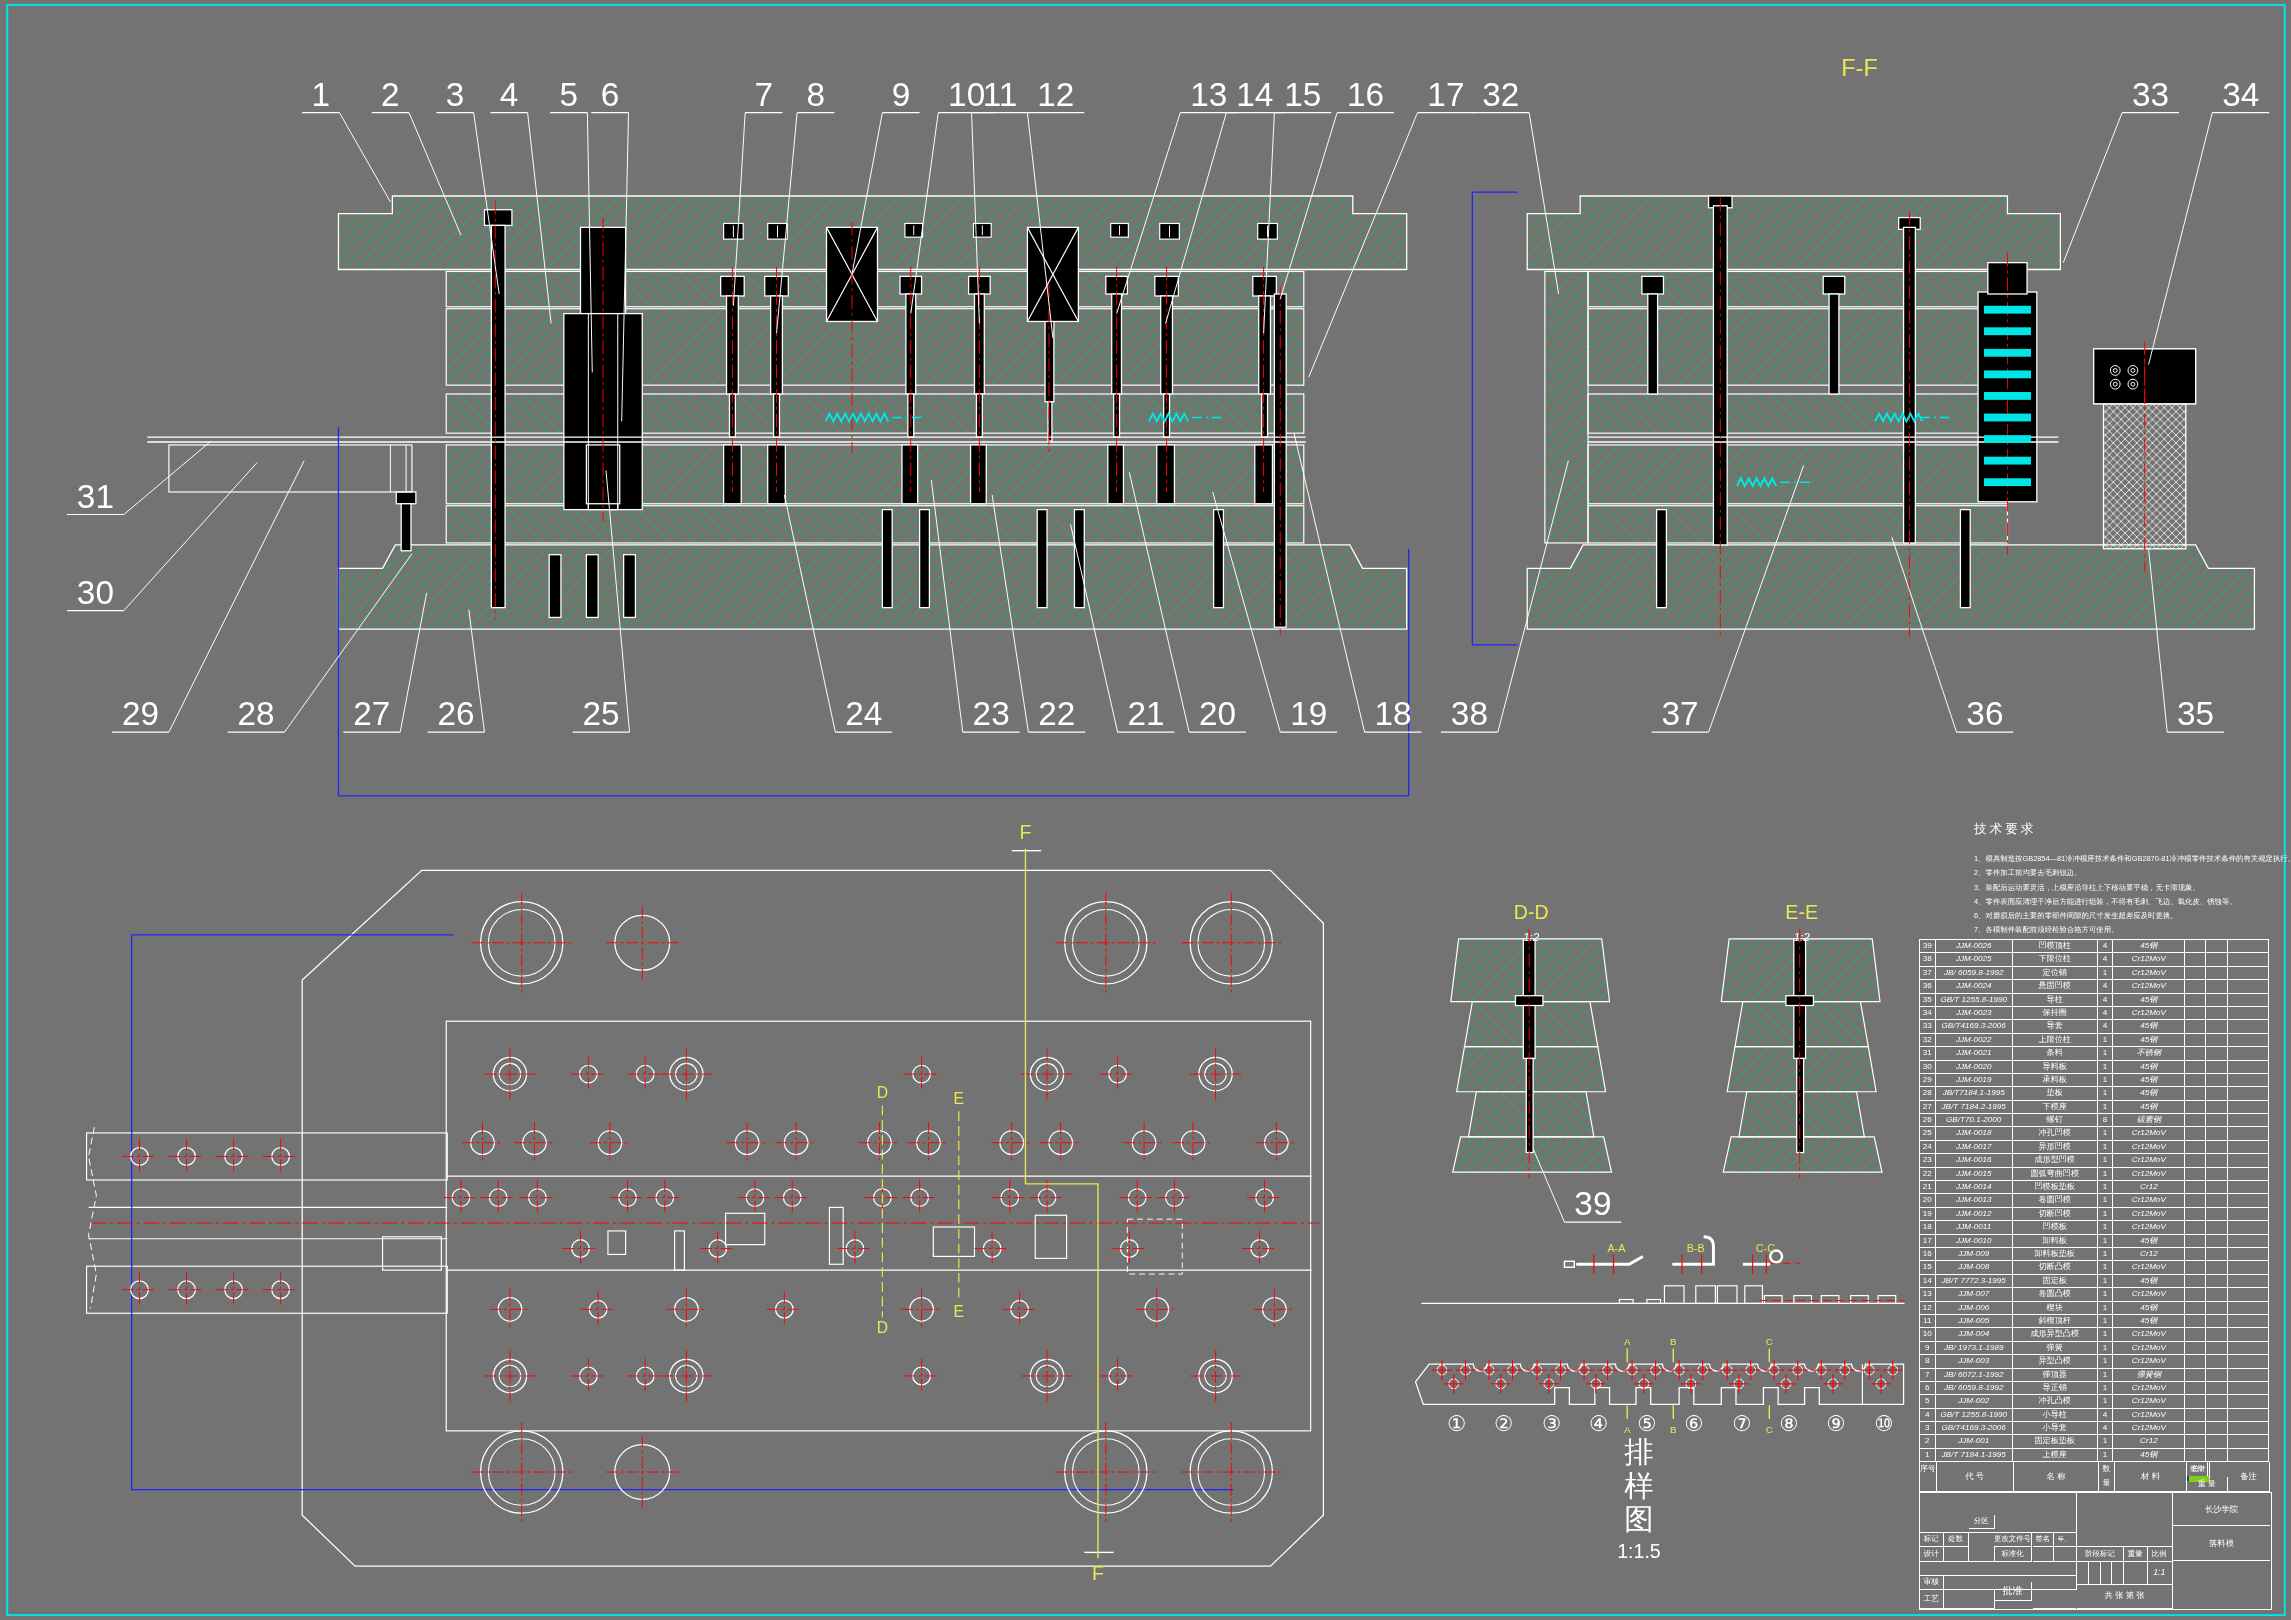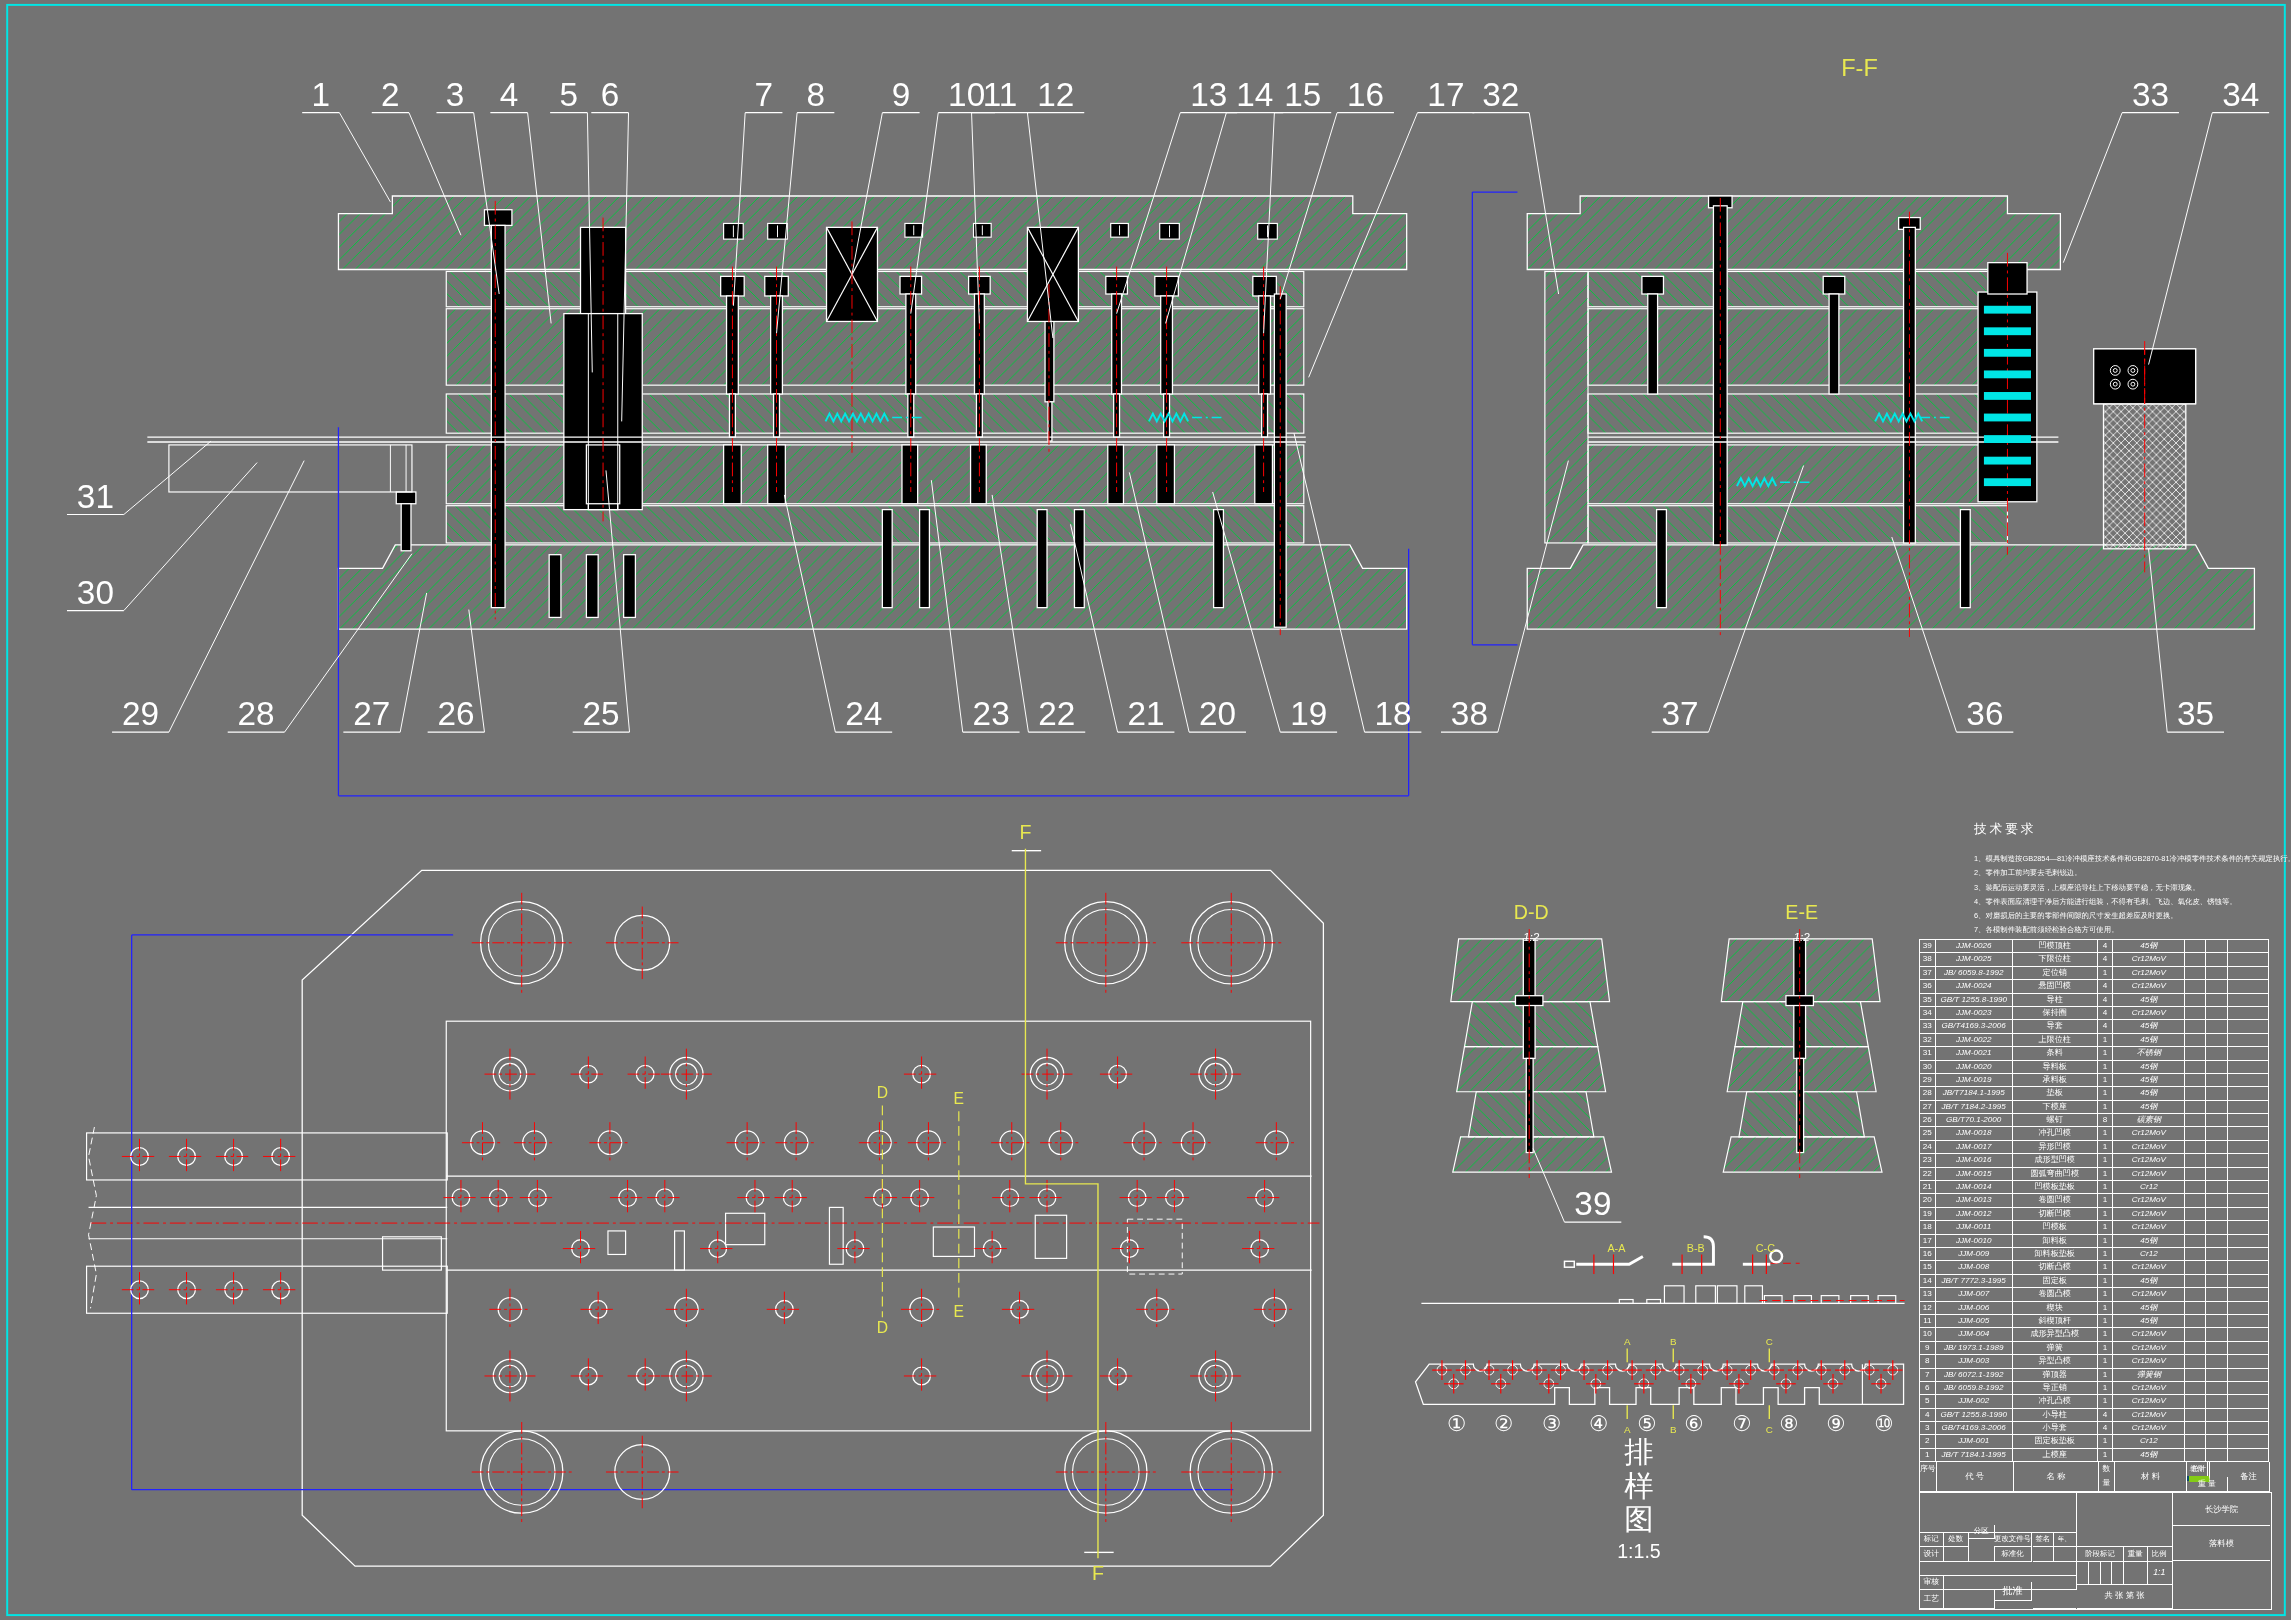--- a/index.html
+++ b/index.html
@@ -1172,21 +1172,21 @@
     <div class="hc" style="left:267px;top:14.7px;width:40px;height:14.7px;font-size:7.8px;line-height:14.7px;">重 量</div>
     <div style="left:308px;top:0;width:41px;height:29px;line-height:29px;">备注</div>
   </div>
 </div>
 
 <div id="tblock" class="abs">
 
   <div class="cell" style="left:0;top:0;width:156px;height:39px;"></div>
   <div class="cell" style="left:0;top:40px;width:22.5px;height:12.7px;font-size:7.4px;line-height:12.7px;">标记</div>
   <div class="cell" style="left:23.5px;top:40px;width:24.5px;height:12.7px;font-size:7.4px;line-height:12.7px;">处数</div>
-  <div class="cell" style="left:49px;top:32px;width:24.5px;height:12.7px;font-size:7.4px;line-height:12.7px;">分区</div>
+  <div class="cell" style="left:49px;top:22px;width:24.5px;height:12.7px;font-size:7.4px;line-height:12.7px;">分区</div>
   <div class="cell" style="left:74px;top:40px;width:37px;height:12.7px;font-size:7.4px;line-height:12.7px;">更改文件号</div>
   <div class="cell" style="left:113px;top:40px;width:19.6px;height:12.7px;font-size:7.4px;line-height:12.7px;">签名</div>
   <div class="cell" style="left:133px;top:40px;width:22.5px;height:12.7px;font-size:6.4px;line-height:12.7px;">年、月、日</div>
   <div class="cell" style="left:0;top:54px;width:22.5px;height:13.7px;font-size:7.8px;line-height:13.7px;">设计</div>
   <div class="cell" style="left:23.5px;top:54px;width:24.5px;height:13.7px;"></div>
   <div class="cell" style="left:49px;top:54px;width:24.5px;height:13.7px;"></div>
   <div class="cell" style="left:74px;top:54px;width:37px;height:13.7px;font-size:7.4px;line-height:13.7px;">标准化</div>
   <div class="cell" style="left:113px;top:54px;width:19.6px;height:13.7px;"></div>
   <div class="cell" style="left:133px;top:54px;width:22.5px;height:13.7px;"></div>
   <div class="cell" style="left:0;top:69px;width:156px;height:12.7px;"></div>

